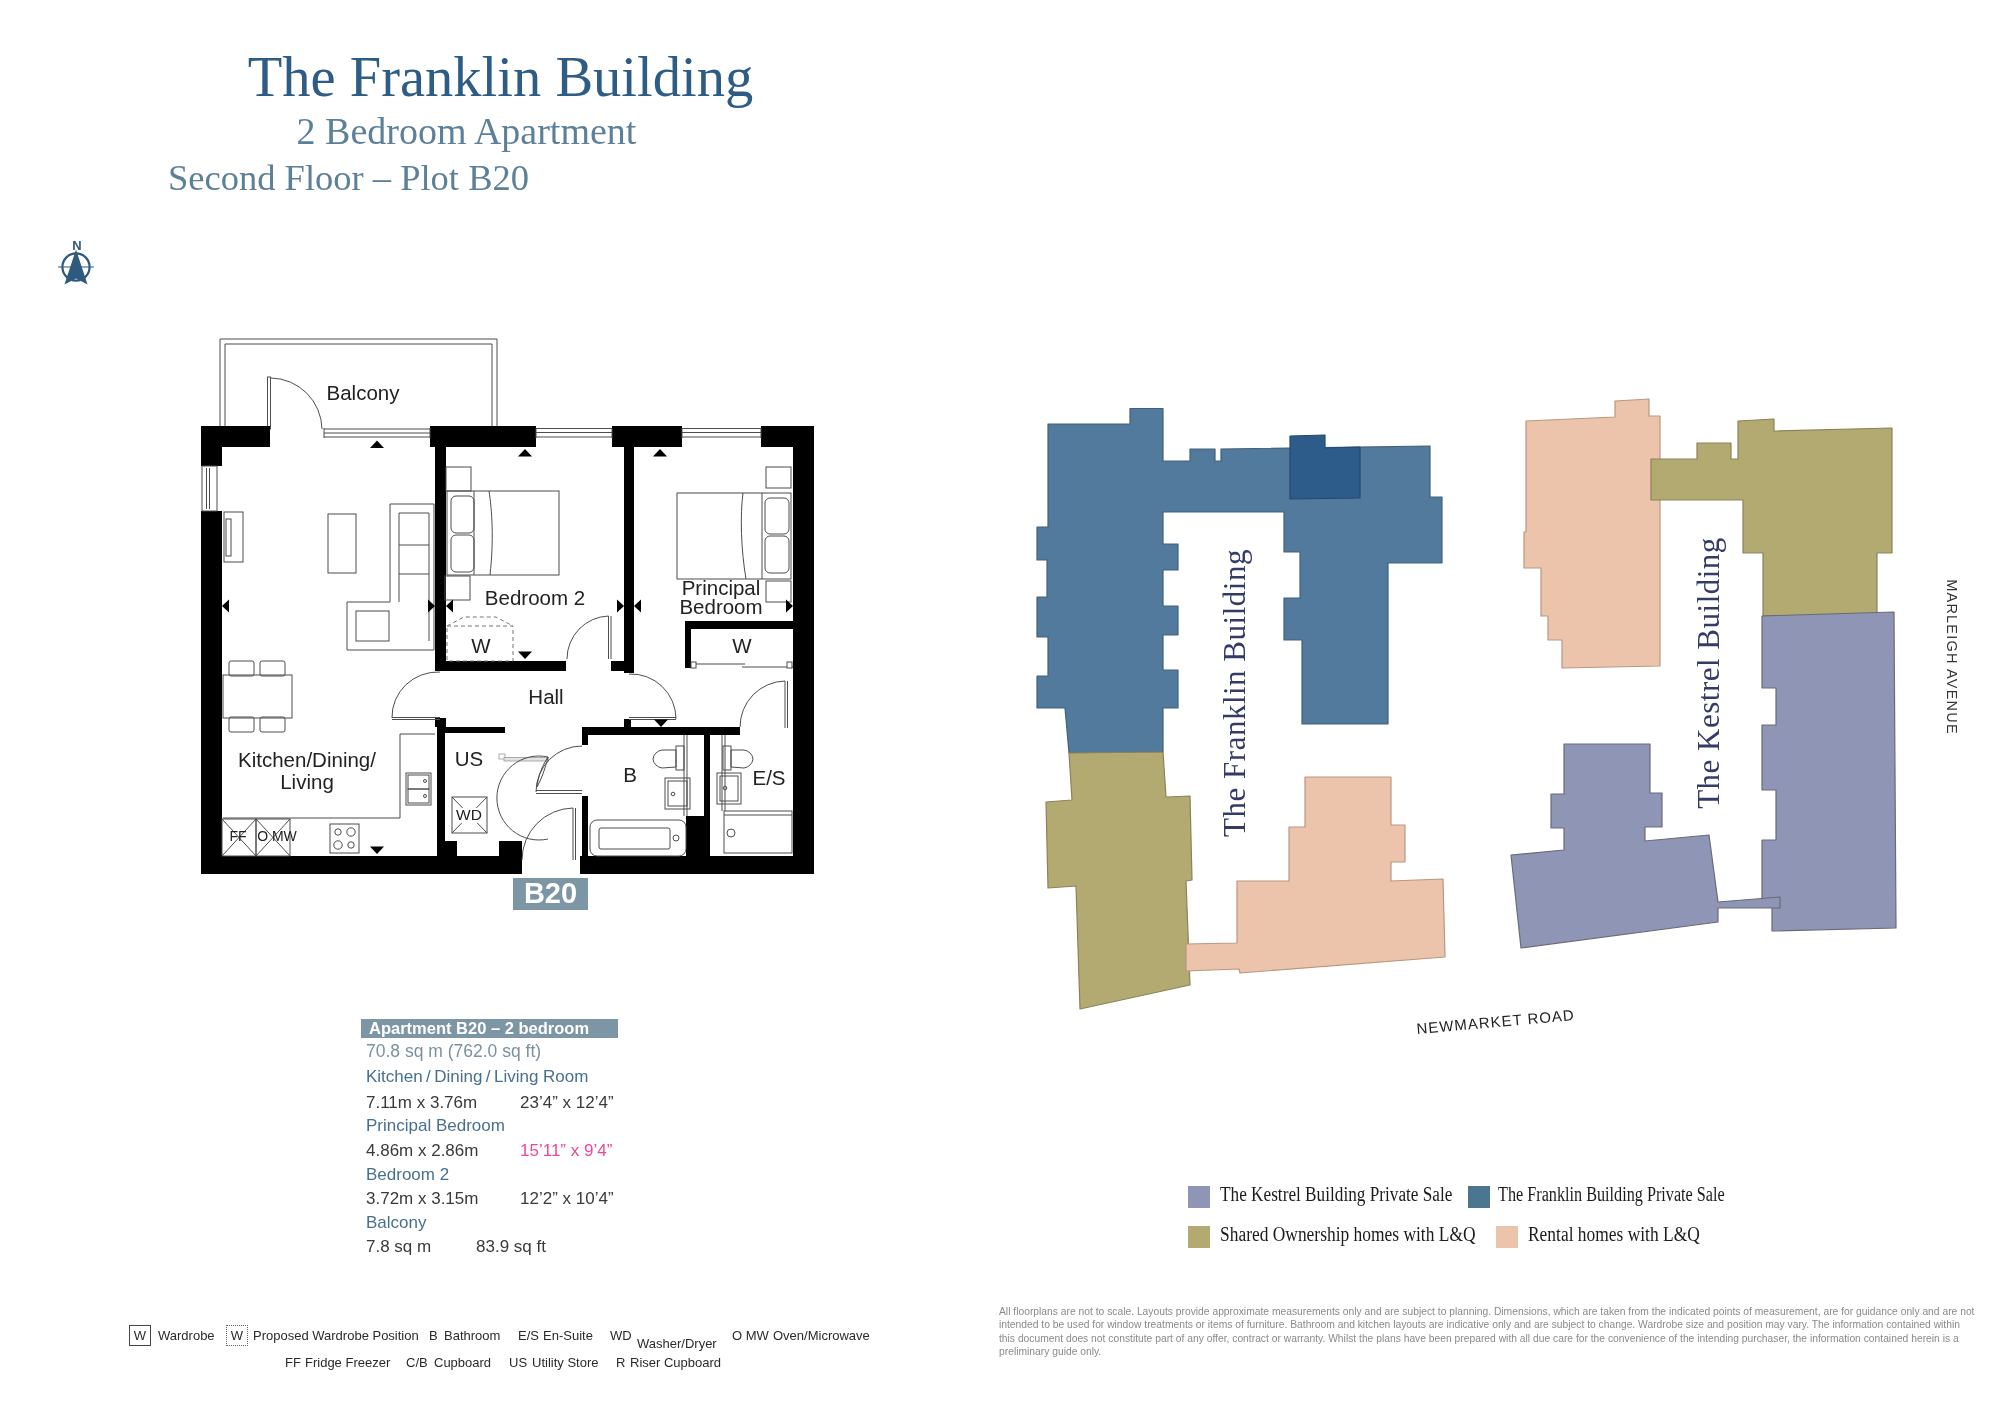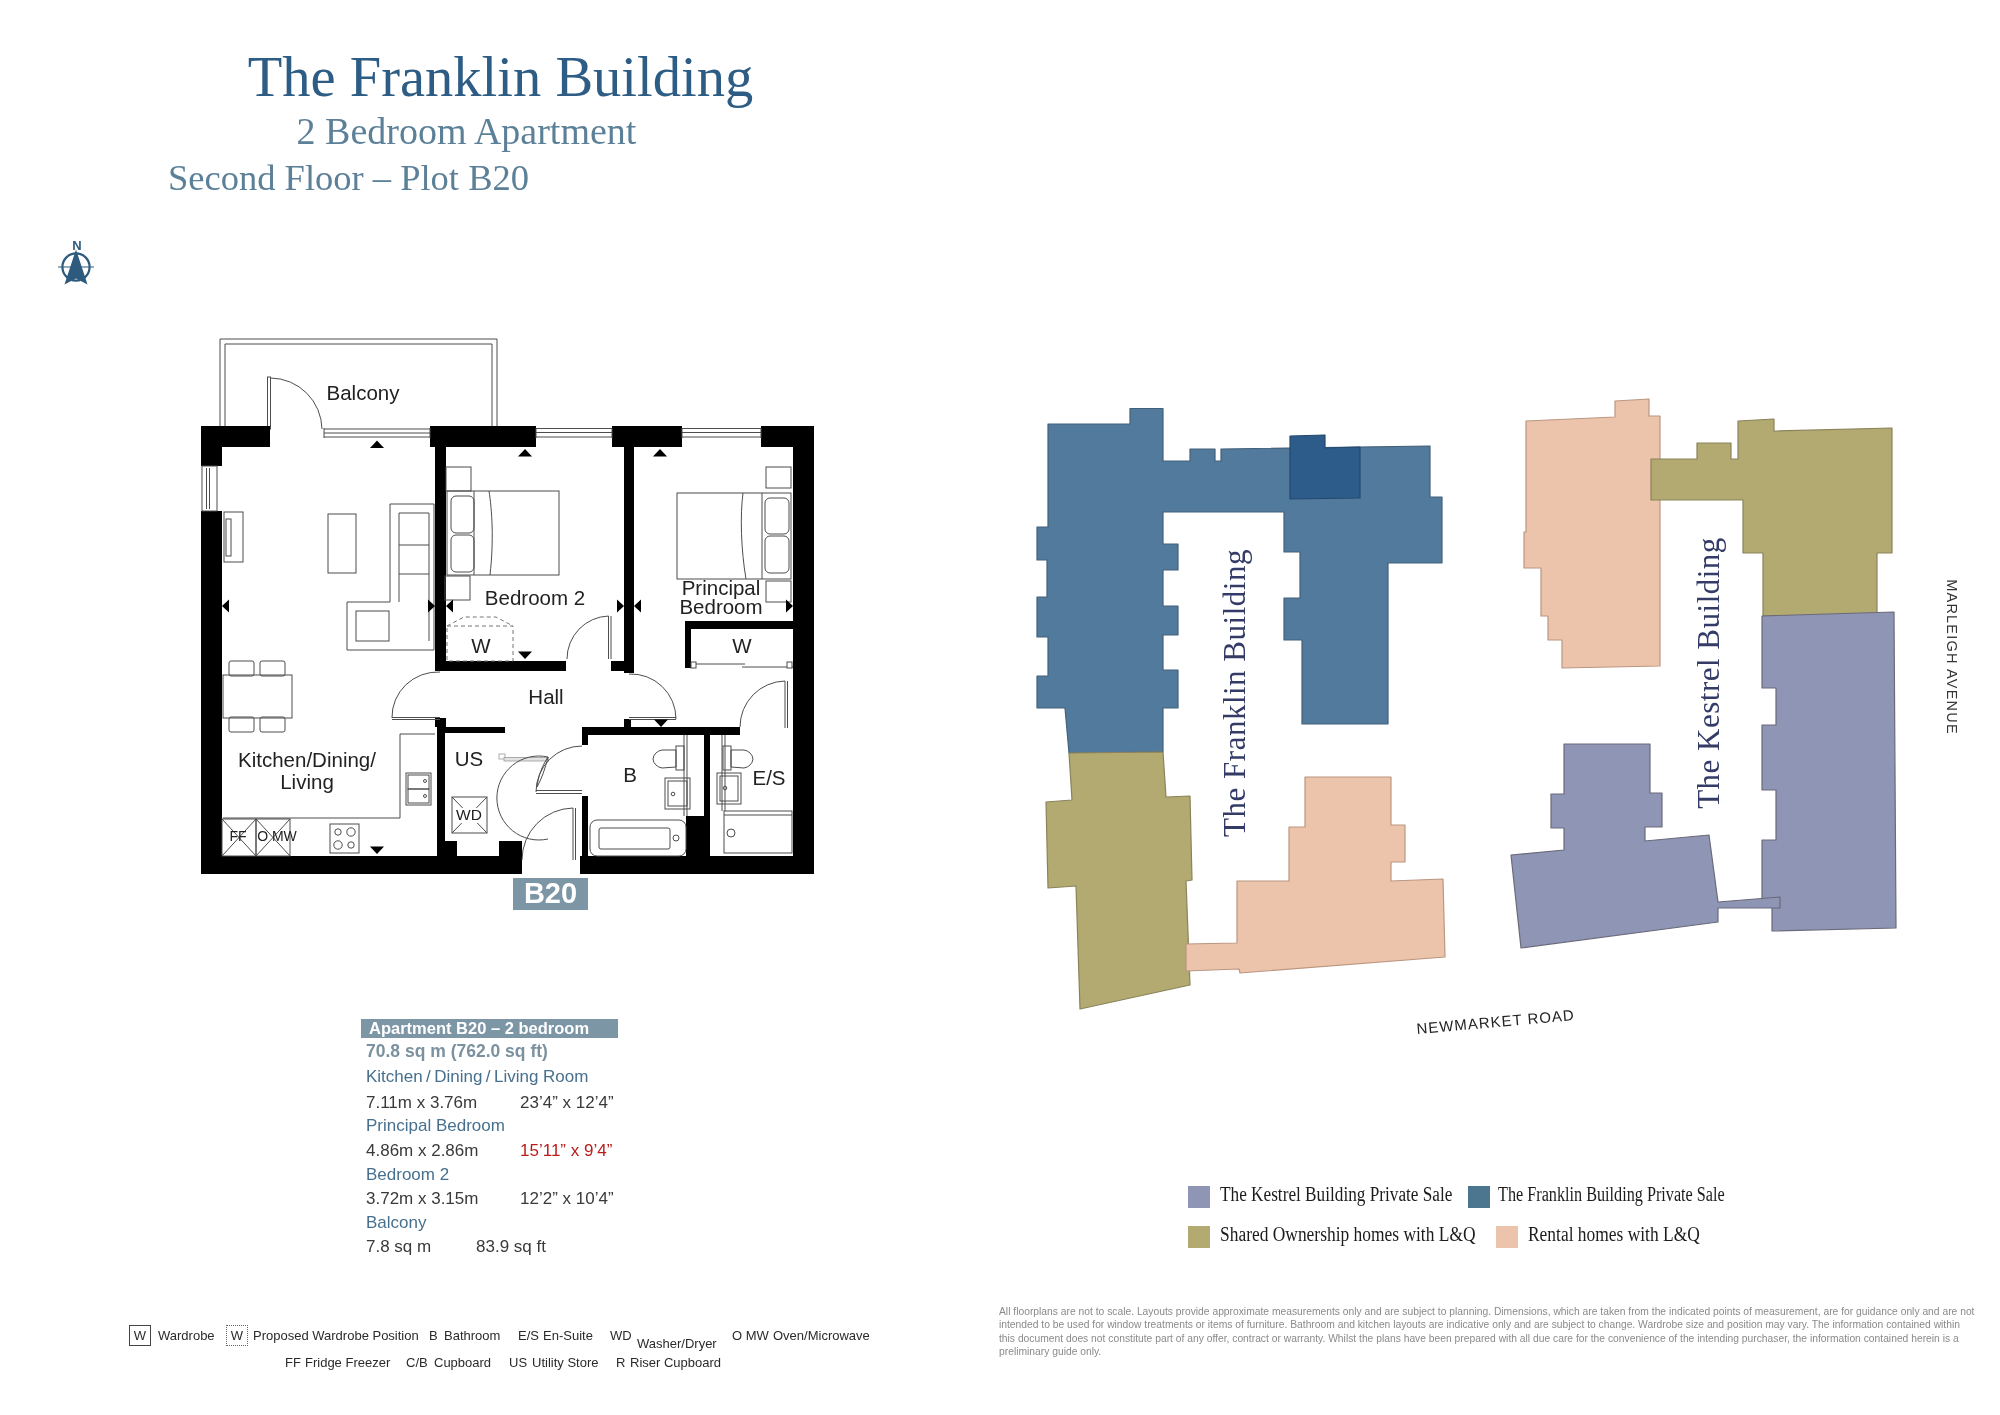--- a/index.html
+++ b/index.html
@@ -349,29 +349,29 @@
 
 </g>
 </svg>
 
 <div class="abs" style="left:513px;top:878px;width:75px;height:32px;background:#7d96a6;color:#fff;font-weight:bold;font-size:29px;text-align:center;line-height:31px;">B20</div>
 
 <div class="abs" style="left:361px;top:1019px;width:320px;height:245px;font-size:17px;">
 
   <div class="abs" style="left:0;top:0;background:#7d96a6;color:#fff;font-weight:bold;font-size:16.5px;width:249px;height:19px;line-height:19px;padding-left:8px;">Apartment B20 – 2 bedroom</div>
 
-  <div class="abs" style="left:5px;top:22px;color:#7b919f;font-weight:bold;font-size:17.5px;">70.8 sq m (762.0 sq ft)</div>
+  <div class="abs" style="left:5px;top:22px;color:#7b919f;font-weight:normal;font-size:17.5px;">70.8 sq m (762.0 sq ft)</div>
 
   <div class="abs" style="left:5px;top:48px;color:#47708e;text-align:right;">Kitchen / Dining / Living Room</div>
   <div class="abs" style="left:5px;top:73.5px;color:#3a3a3a;">7.11m x 3.76m</div>
   <div class="abs" style="left:159px;top:73.5px;color:#3a3a3a;">23’4” x 12’4”</div>
 
   <div class="abs" style="left:5px;top:97px;color:#47708e;">Principal Bedroom</div>
   <div class="abs" style="left:5px;top:121.5px;color:#3a3a3a;">4.86m x 2.86m</div>
-  <div class="abs" style="left:159px;top:121.5px;color:#b91c1c;">15’11” x 9’4”</div>
+  <div class="abs" style="left:159px;top:121.5px;color:#ec4899;">15’11” x 9’4”</div>
 
   <div class="abs" style="left:5px;top:145.5px;color:#47708e;">Bedroom 2</div>
   <div class="abs" style="left:5px;top:170px;color:#3a3a3a;">3.72m x 3.15m</div>
   <div class="abs" style="left:159px;top:170px;color:#3a3a3a;">12’2” x 10’4”</div>
 
   <div class="abs" style="left:5px;top:194px;color:#47708e;">Balcony</div>
   <div class="abs" style="left:5px;top:218px;color:#3a3a3a;">7.8 sq m</div>
   <div class="abs" style="left:115px;top:218px;color:#3a3a3a;">83.9 sq ft</div>
 </div>
 

